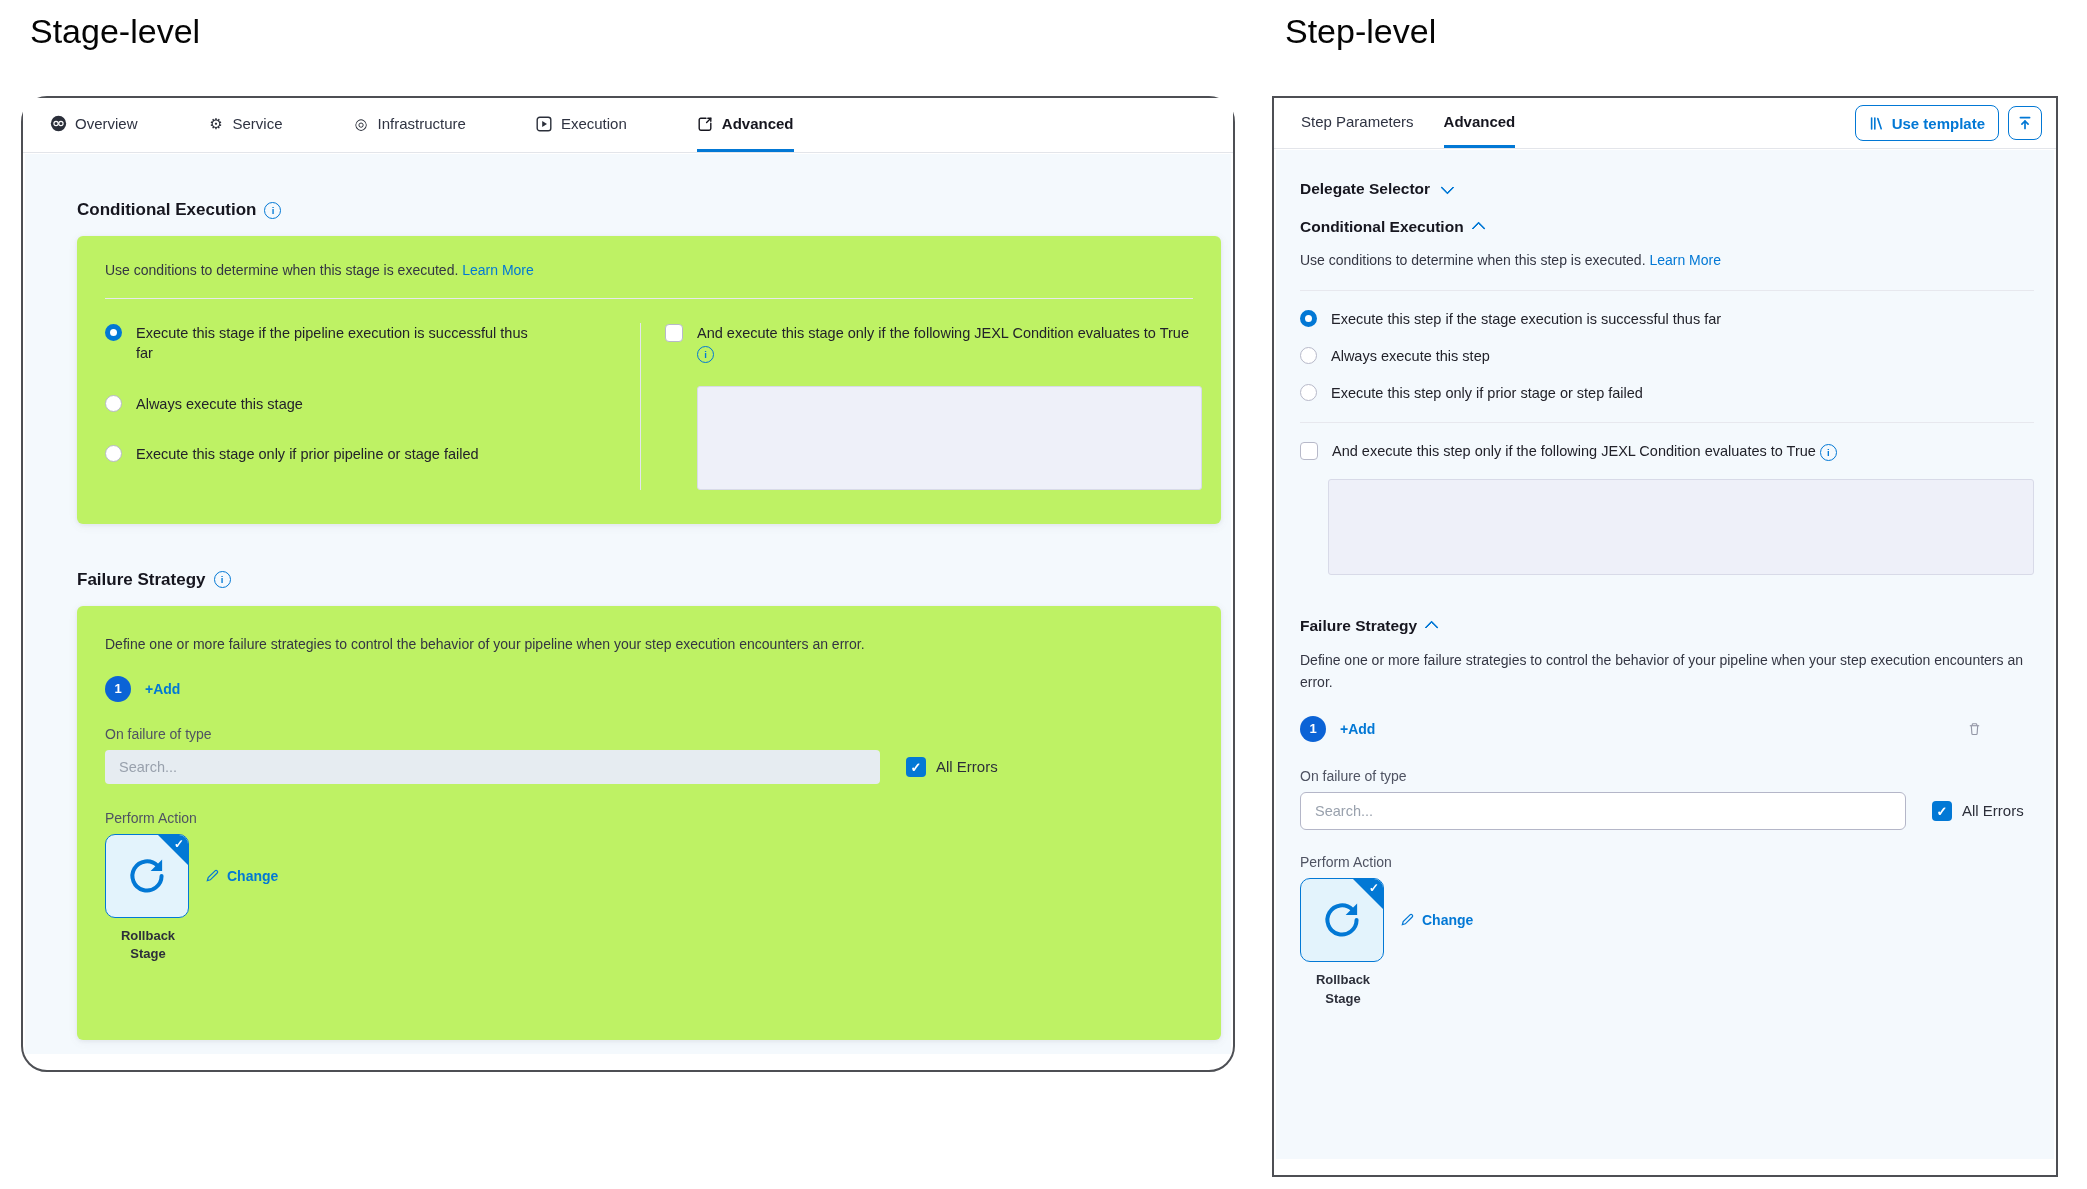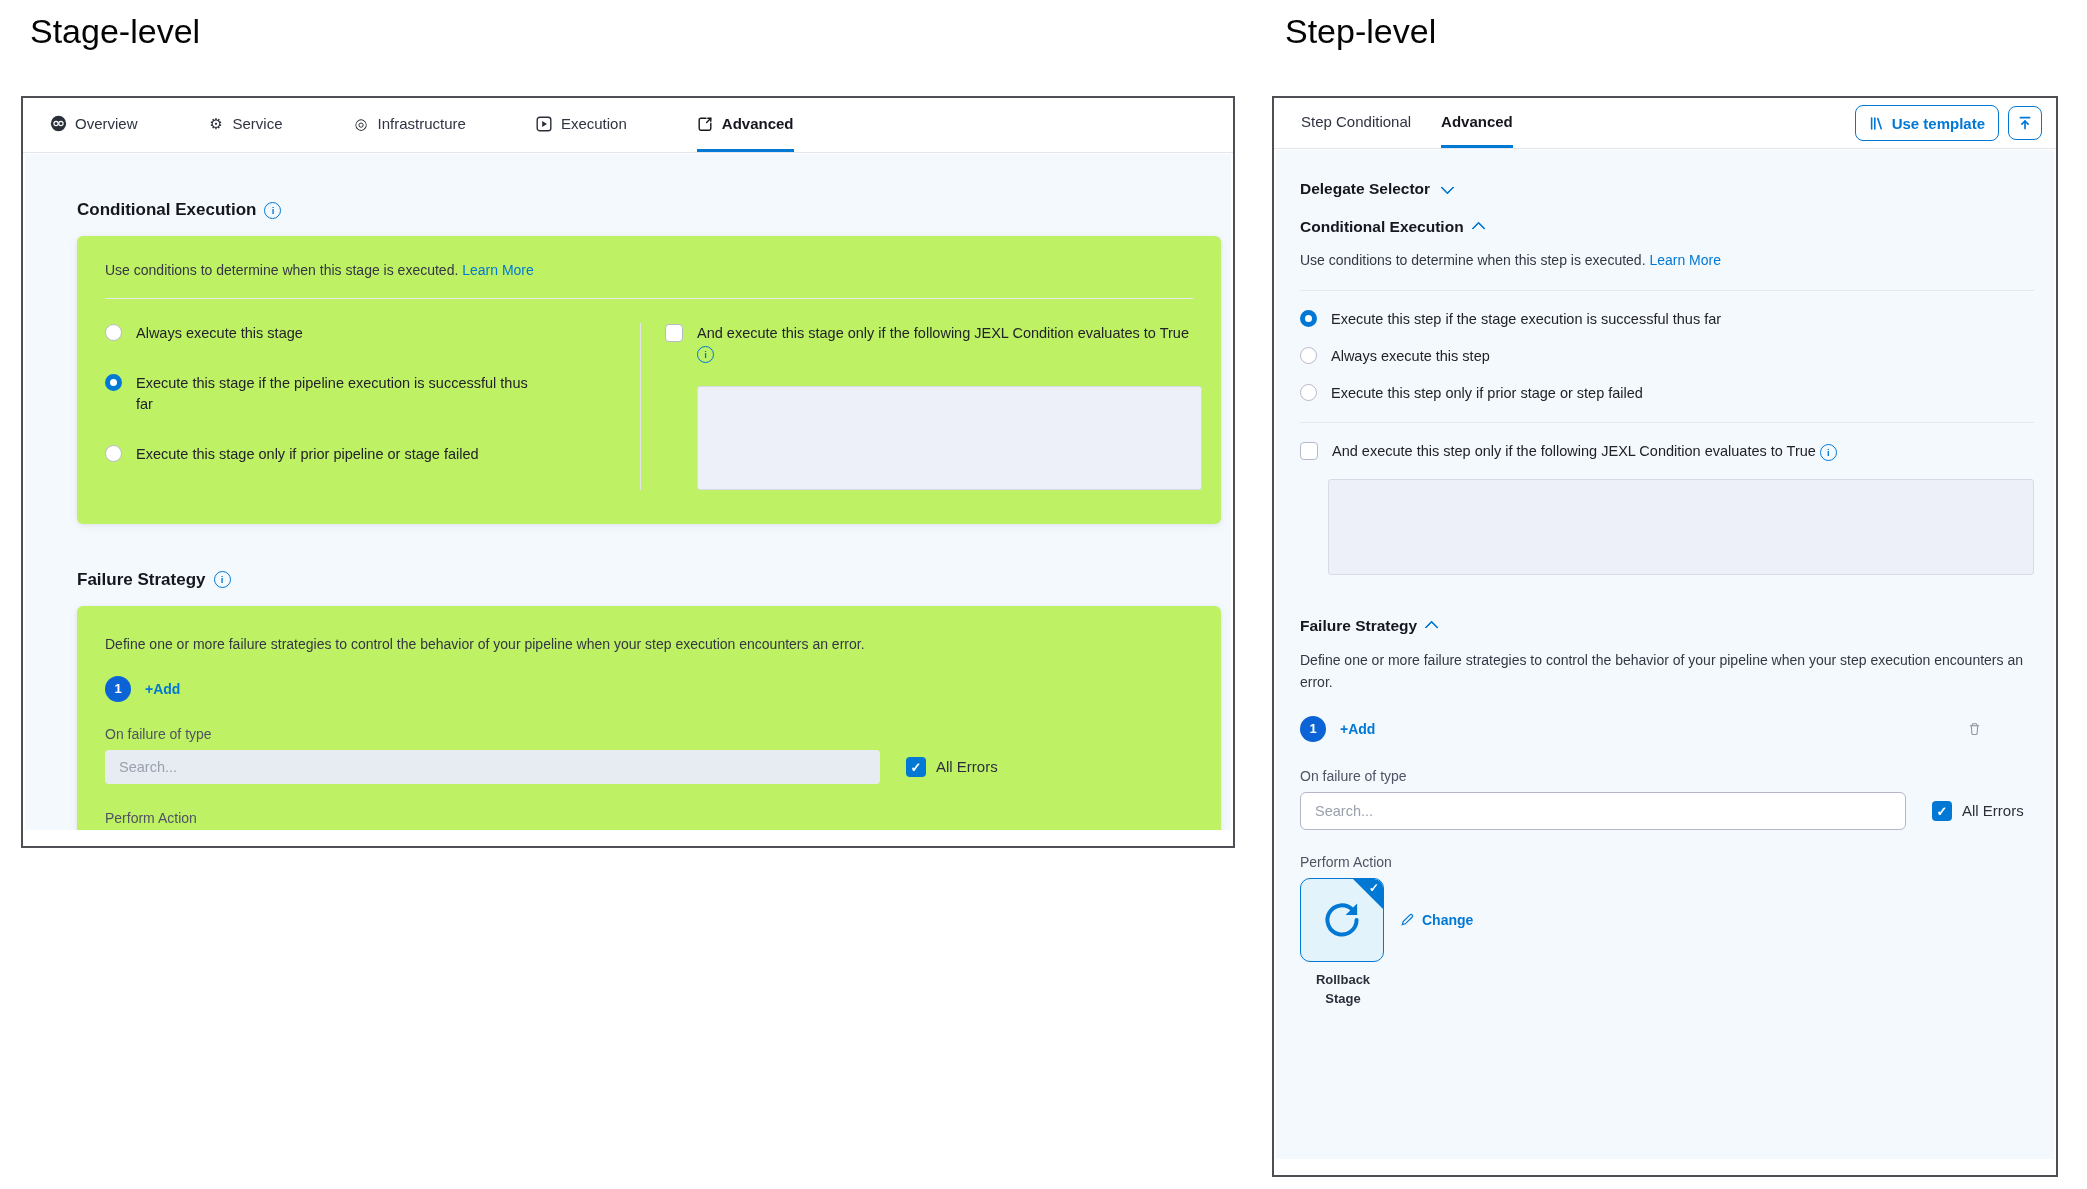--- a/index.html
+++ b/index.html
@@ -4,21 +4,21 @@
 <style>
   html,body{margin:0;padding:0;background:#fff;}
   body{width:2087px;height:1189px;position:relative;overflow:hidden;
        font-family:"Liberation Sans",sans-serif;color:#22222a;}
 
   .page-title{position:absolute;font-size:34px;font-weight:400;color:#050505;margin:0;}
   #stage-title{left:30px;top:12px;}
   #step-title{left:1285px;top:12px;}
 
   .panel{position:absolute;top:96px;background:#fff;border:2px solid #4d4f54;box-sizing:border-box;}
-  #stage-panel{left:21px;width:1214px;height:752px;}
+  #stage-panel{left:21px;width:1214px;height:976px;border-radius:26px;}
   #step-panel{left:1272px;width:786px;height:1081px;}
 
   
   .tabbar{height:54px;display:flex;align-items:stretch;border-bottom:1px solid #e3e5ea;background:#fff;}
   #stage-panel .tabbar{padding-left:27px;gap:70px;}
   #step-panel .tabbar{height:50px;padding-left:27px;gap:30px;padding-right:14px;}
   .tab{display:flex;align-items:center;gap:8px;font-size:15px;font-weight:500;color:#2f3342;
        border-bottom:3px solid transparent;cursor:pointer;}
   .tab .tlabel{white-space:nowrap;}
   .tab.active{font-weight:700;color:#16161f;border-bottom-color:#0278d5;}
@@ -174,26 +174,26 @@
 
     <div class="card ce-card">
       <div class="card-desc">
         <span>Use conditions to determine when this stage is executed.</span>
         <a class="link">Learn More</a>
       </div>
       <div class="hdiv"></div>
       <div class="ce-cols">
         <div class="col-left">
           <div class="choice-row">
+            <span class="radio checked"></span>
+            <span class="choice-label">Execute this stage if the pipeline execution is successful thus far</span>
+          </div>
+          <div class="choice-row">
             <span class="radio"></span>
             <span class="choice-label">Always execute this stage</span>
-          </div>
-          <div class="choice-row">
-            <span class="radio checked"></span>
-            <span class="choice-label">Execute this stage if the pipeline execution is successful thus far</span>
           </div>
           <div class="choice-row">
             <span class="radio"></span>
             <span class="choice-label">Execute this stage only if prior pipeline or stage failed</span>
           </div>
         </div>
         <div class="vdiv"></div>
         <div class="col-right">
           <div class="choice-row">
             <span class="checkbox"></span>
@@ -241,21 +241,21 @@
         </a>
       </div>
       <div class="action-caption">Rollback Stage</div>
     </div>
   </div>
 </section>
 
 <section class="panel" id="step-panel">
   <nav class="tabbar">
     <div class="tab">
-      <span class="tlabel">Step Conditional</span>
+      <span class="tlabel">Step Parameters</span>
     </div>
     <div class="tab active">
       <span class="tlabel">Advanced</span>
     </div>
     <div class="tab-actions">
       <button class="btn-outline">
         <svg width="15" height="15" viewBox="0 0 16 16" fill="none" stroke="#0278d5" stroke-width="1.7" stroke-linecap="round">
             <path d="M2.8 2.2 v11.6"></path>
             <path d="M6.2 2.2 v11.6"></path>
             <path d="M9.4 2.8 l3.6 10.7"></path>

